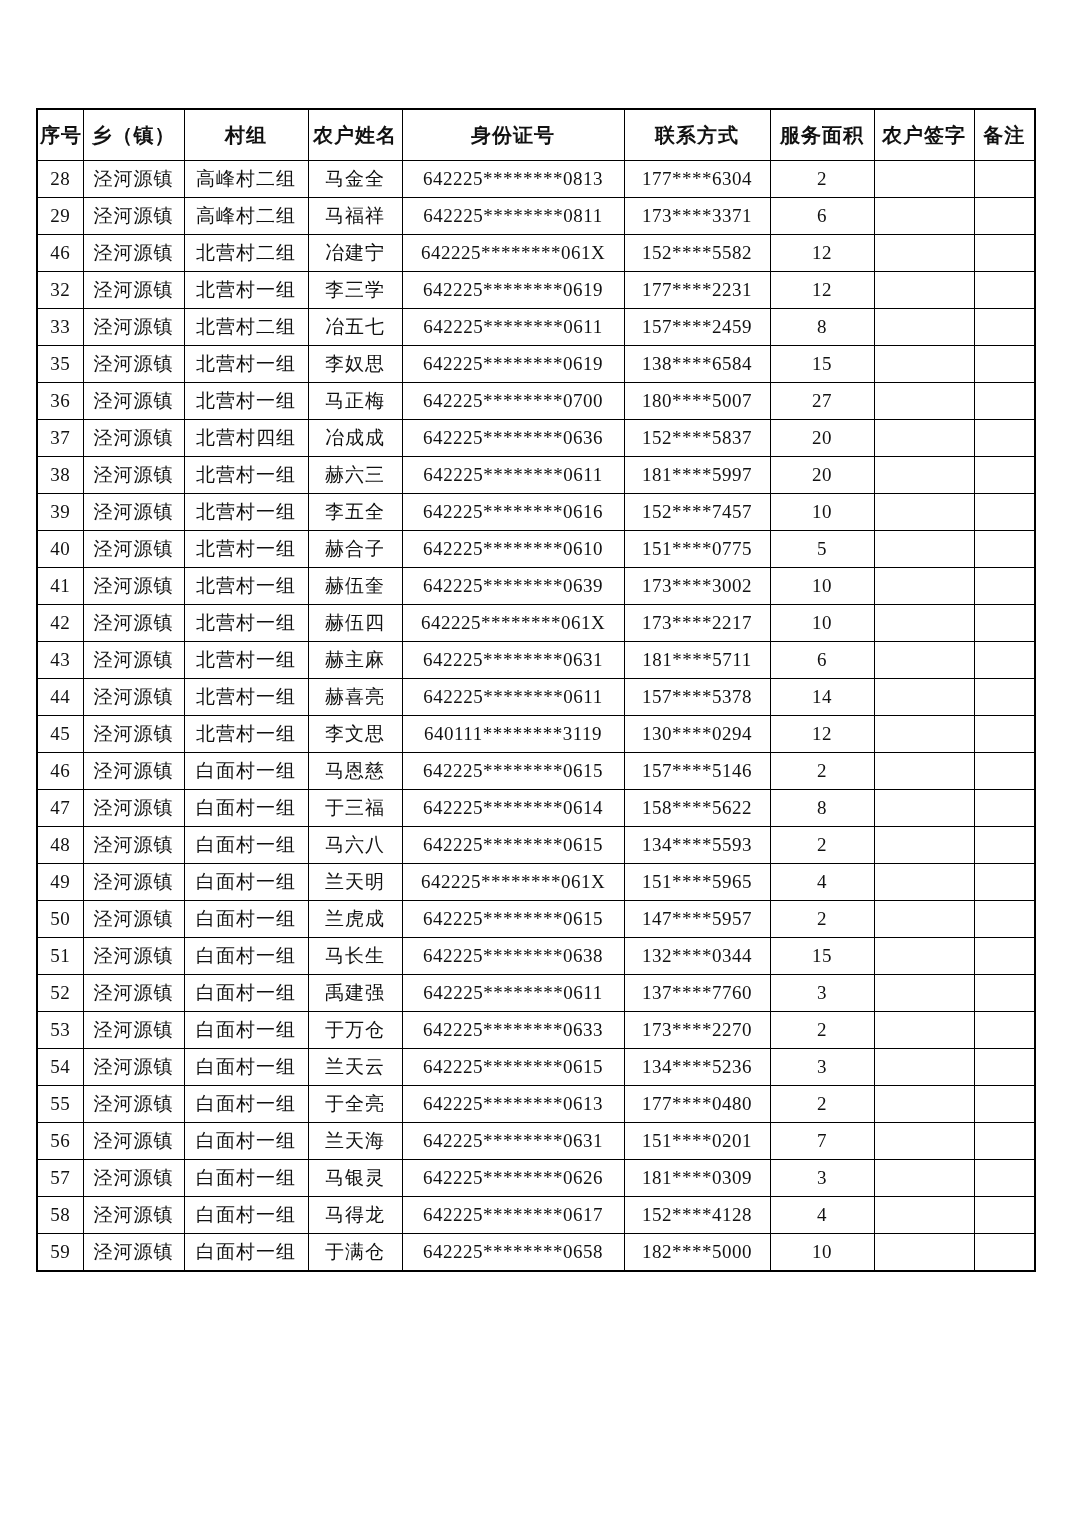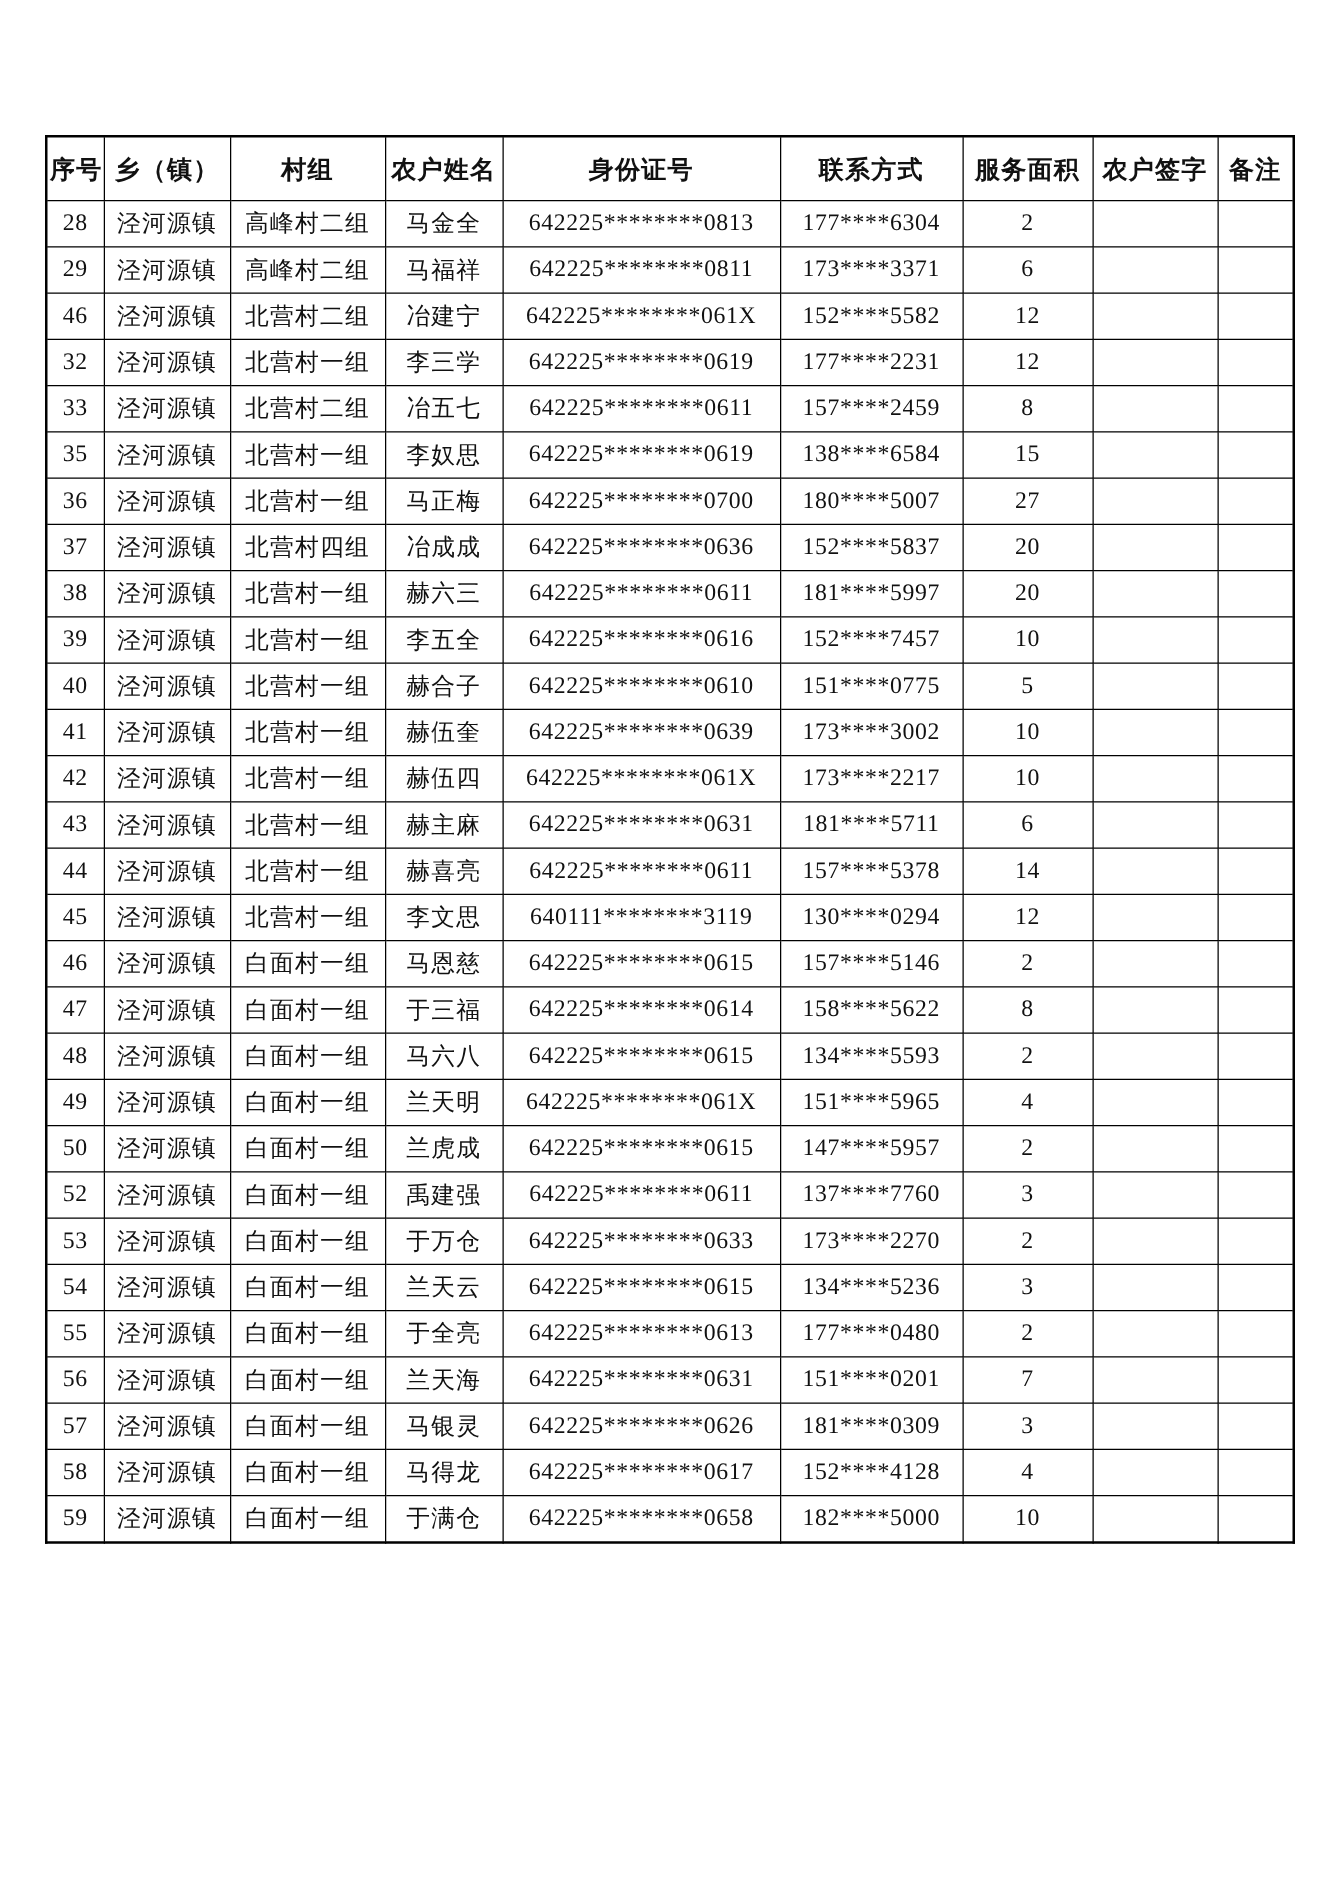--- a/index.html
+++ b/index.html
@@ -313,20 +313,31 @@
           <td class="cjk-cell">泾河源镇</td>
           <td class="cjk-cell">白面村一组</td>
           <td class="cjk-cell">兰虎成</td>
           <td class="num-cell">642225********0615</td>
           <td class="num-cell">147****5957</td>
           <td class="num-cell">2</td>
           <td class="cjk-cell"></td>
           <td class="cjk-cell"></td>
         </tr>
         <tr>
+          <td class="num-cell">51</td>
+          <td class="cjk-cell">泾河源镇</td>
+          <td class="cjk-cell">白面村一组</td>
+          <td class="cjk-cell">马长生</td>
+          <td class="num-cell">642225********0638</td>
+          <td class="num-cell">132****0344</td>
+          <td class="num-cell">15</td>
+          <td class="cjk-cell"></td>
+          <td class="cjk-cell"></td>
+        </tr>
+        <tr>
           <td class="num-cell">52</td>
           <td class="cjk-cell">泾河源镇</td>
           <td class="cjk-cell">白面村一组</td>
           <td class="cjk-cell">禹建强</td>
           <td class="num-cell">642225********0611</td>
           <td class="num-cell">137****7760</td>
           <td class="num-cell">3</td>
           <td class="cjk-cell"></td>
           <td class="cjk-cell"></td>
         </tr>

